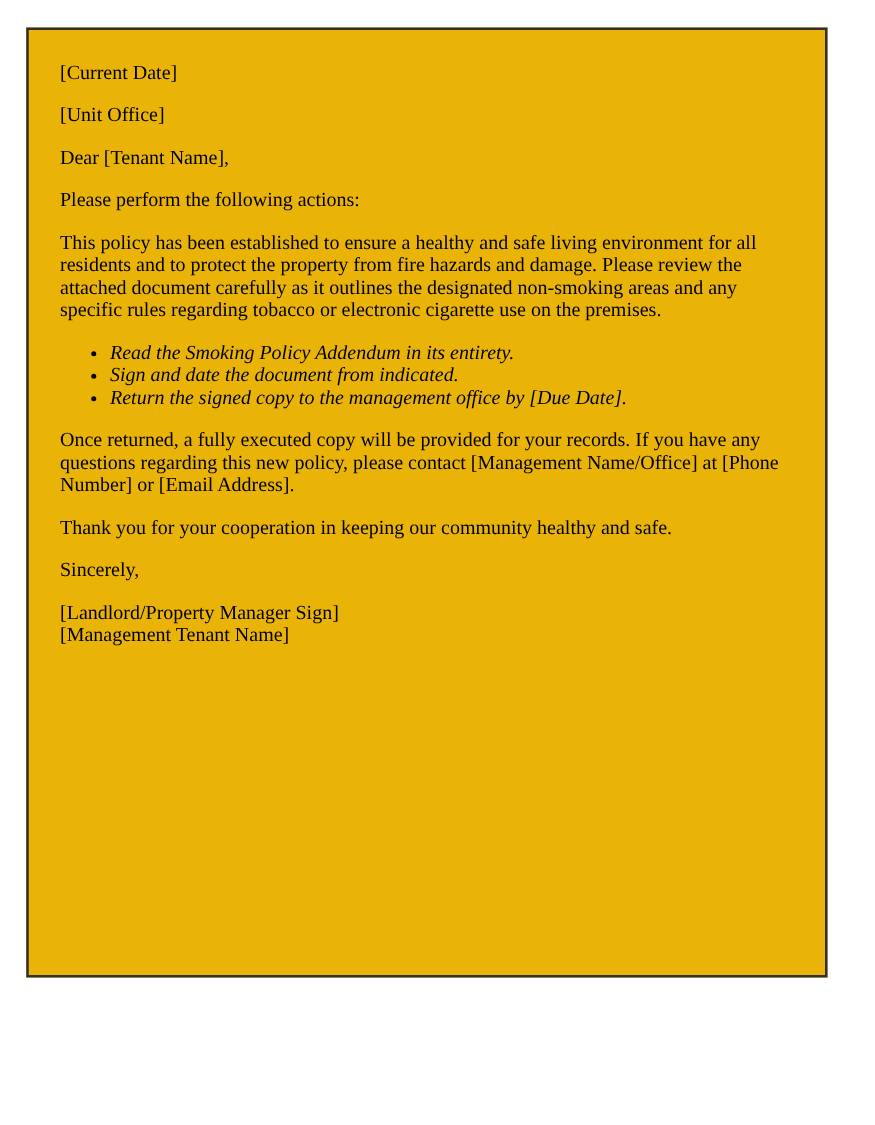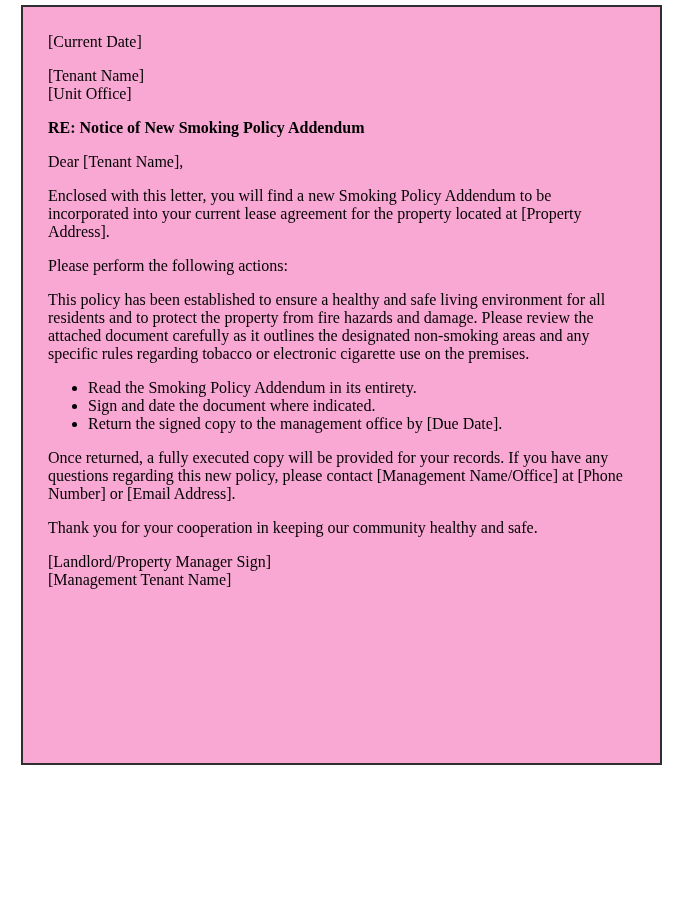--- a/index.html
+++ b/index.html
@@ -9,80 +9,79 @@
   }
   body {
     width: 700px;
     height: 900px;
     position: relative;
     font-family: "Liberation Serif", "DejaVu Serif", serif;
   }
   .letter-page {
     position: absolute;
     left: 21px;
-    top: 5px;
+    top: 22px;
     width: 641px;
     height: 760px;
     box-sizing: border-box;
     border: 2px solid #2f2f2f;
     padding: 10px 27px 10px 25px;
-    background: #f9a8d4;
+    background: #eab308;
     color: #000000;
     font-size: 16px;
     line-height: normal;
     overflow: hidden;
   }
   .letter-page p {
     margin: 16px 0;
   }
   .subject {
     font-weight: bold;
   }
   .line {
     display: block;
   }
   ul.action-list {
     margin: 16px 0;
     padding-left: 40px;
+    font-style: italic;
   }
   ul.action-list li {
     margin: 0;
   }
 </style>
 </head>
 <body>
 
 <div class="letter-page">
 
   <p>[Current Date]</p>
 
   <p>
-    <span class="line">[Tenant Name]</span>
     <span class="line">[Unit Office]</span>
   </p>
 
-  <p class="subject">RE: Notice of New Smoking Policy Addendum</p>
 
   <p>Dear [Tenant Name],</p>
 
-  <p>Enclosed with this letter, you will find a new Smoking Policy Addendum to be incorporated into your current lease agreement for the property located at [Property Address].</p>
 
   <p>Please perform the following actions:</p>
 
   <p>This policy has been established to ensure a healthy and safe living environment for all residents and to protect the property from fire hazards and damage. Please review the attached document carefully as it outlines the designated non-smoking areas and any specific rules regarding tobacco or electronic cigarette use on the premises.</p>
 
   <ul class="action-list">
     <li>Read the Smoking Policy Addendum in its entirety.</li>
-    <li>Sign and date the document where indicated.</li>
+    <li>Sign and date the document from indicated.</li>
     <li>Return the signed copy to the management office by [Due Date].</li>
   </ul>
 
   <p>Once returned, a fully executed copy will be provided for your records. If you have any questions regarding this new policy, please contact [Management Name/Office] at [Phone Number] or [Email Address].</p>
 
   <p>Thank you for your cooperation in keeping our community healthy and safe.</p>
 
+  <p>Sincerely,</p>
 
   <p>
     <span class="line">[Landlord/Property Manager Sign]</span>
     <span class="line">[Management Tenant Name]</span>
   </p>
 
 </div>
 
 </body></html>

